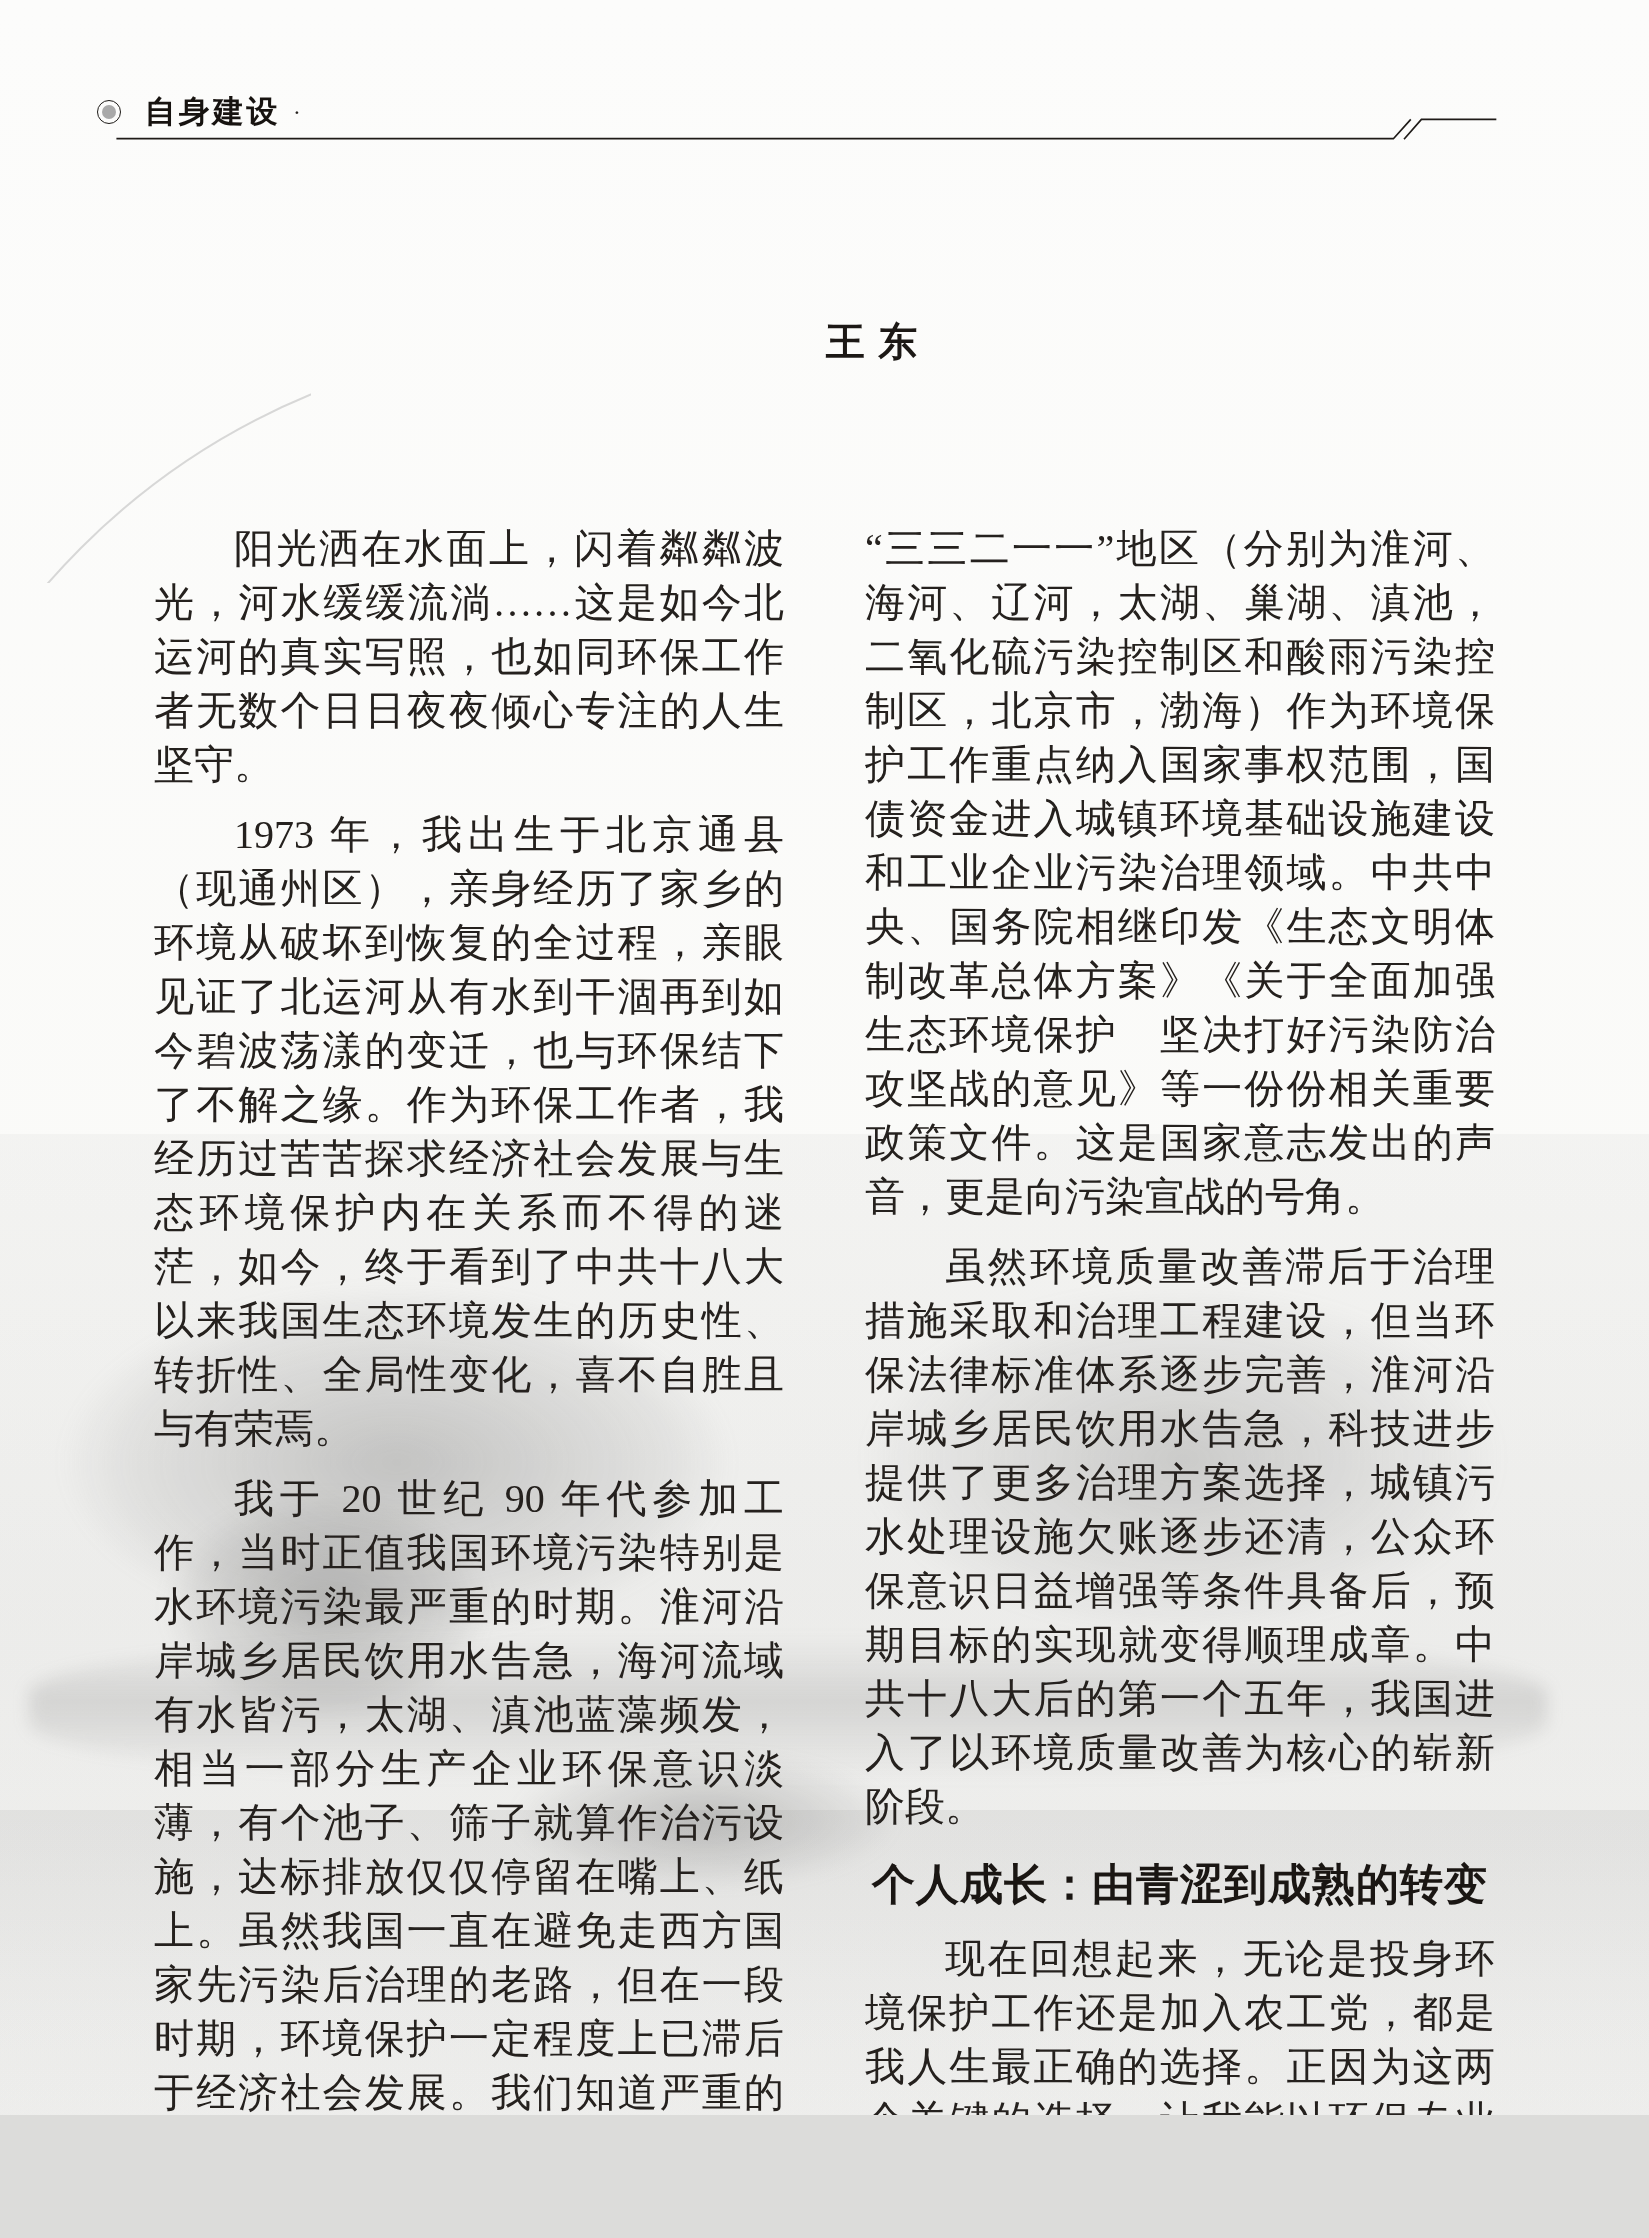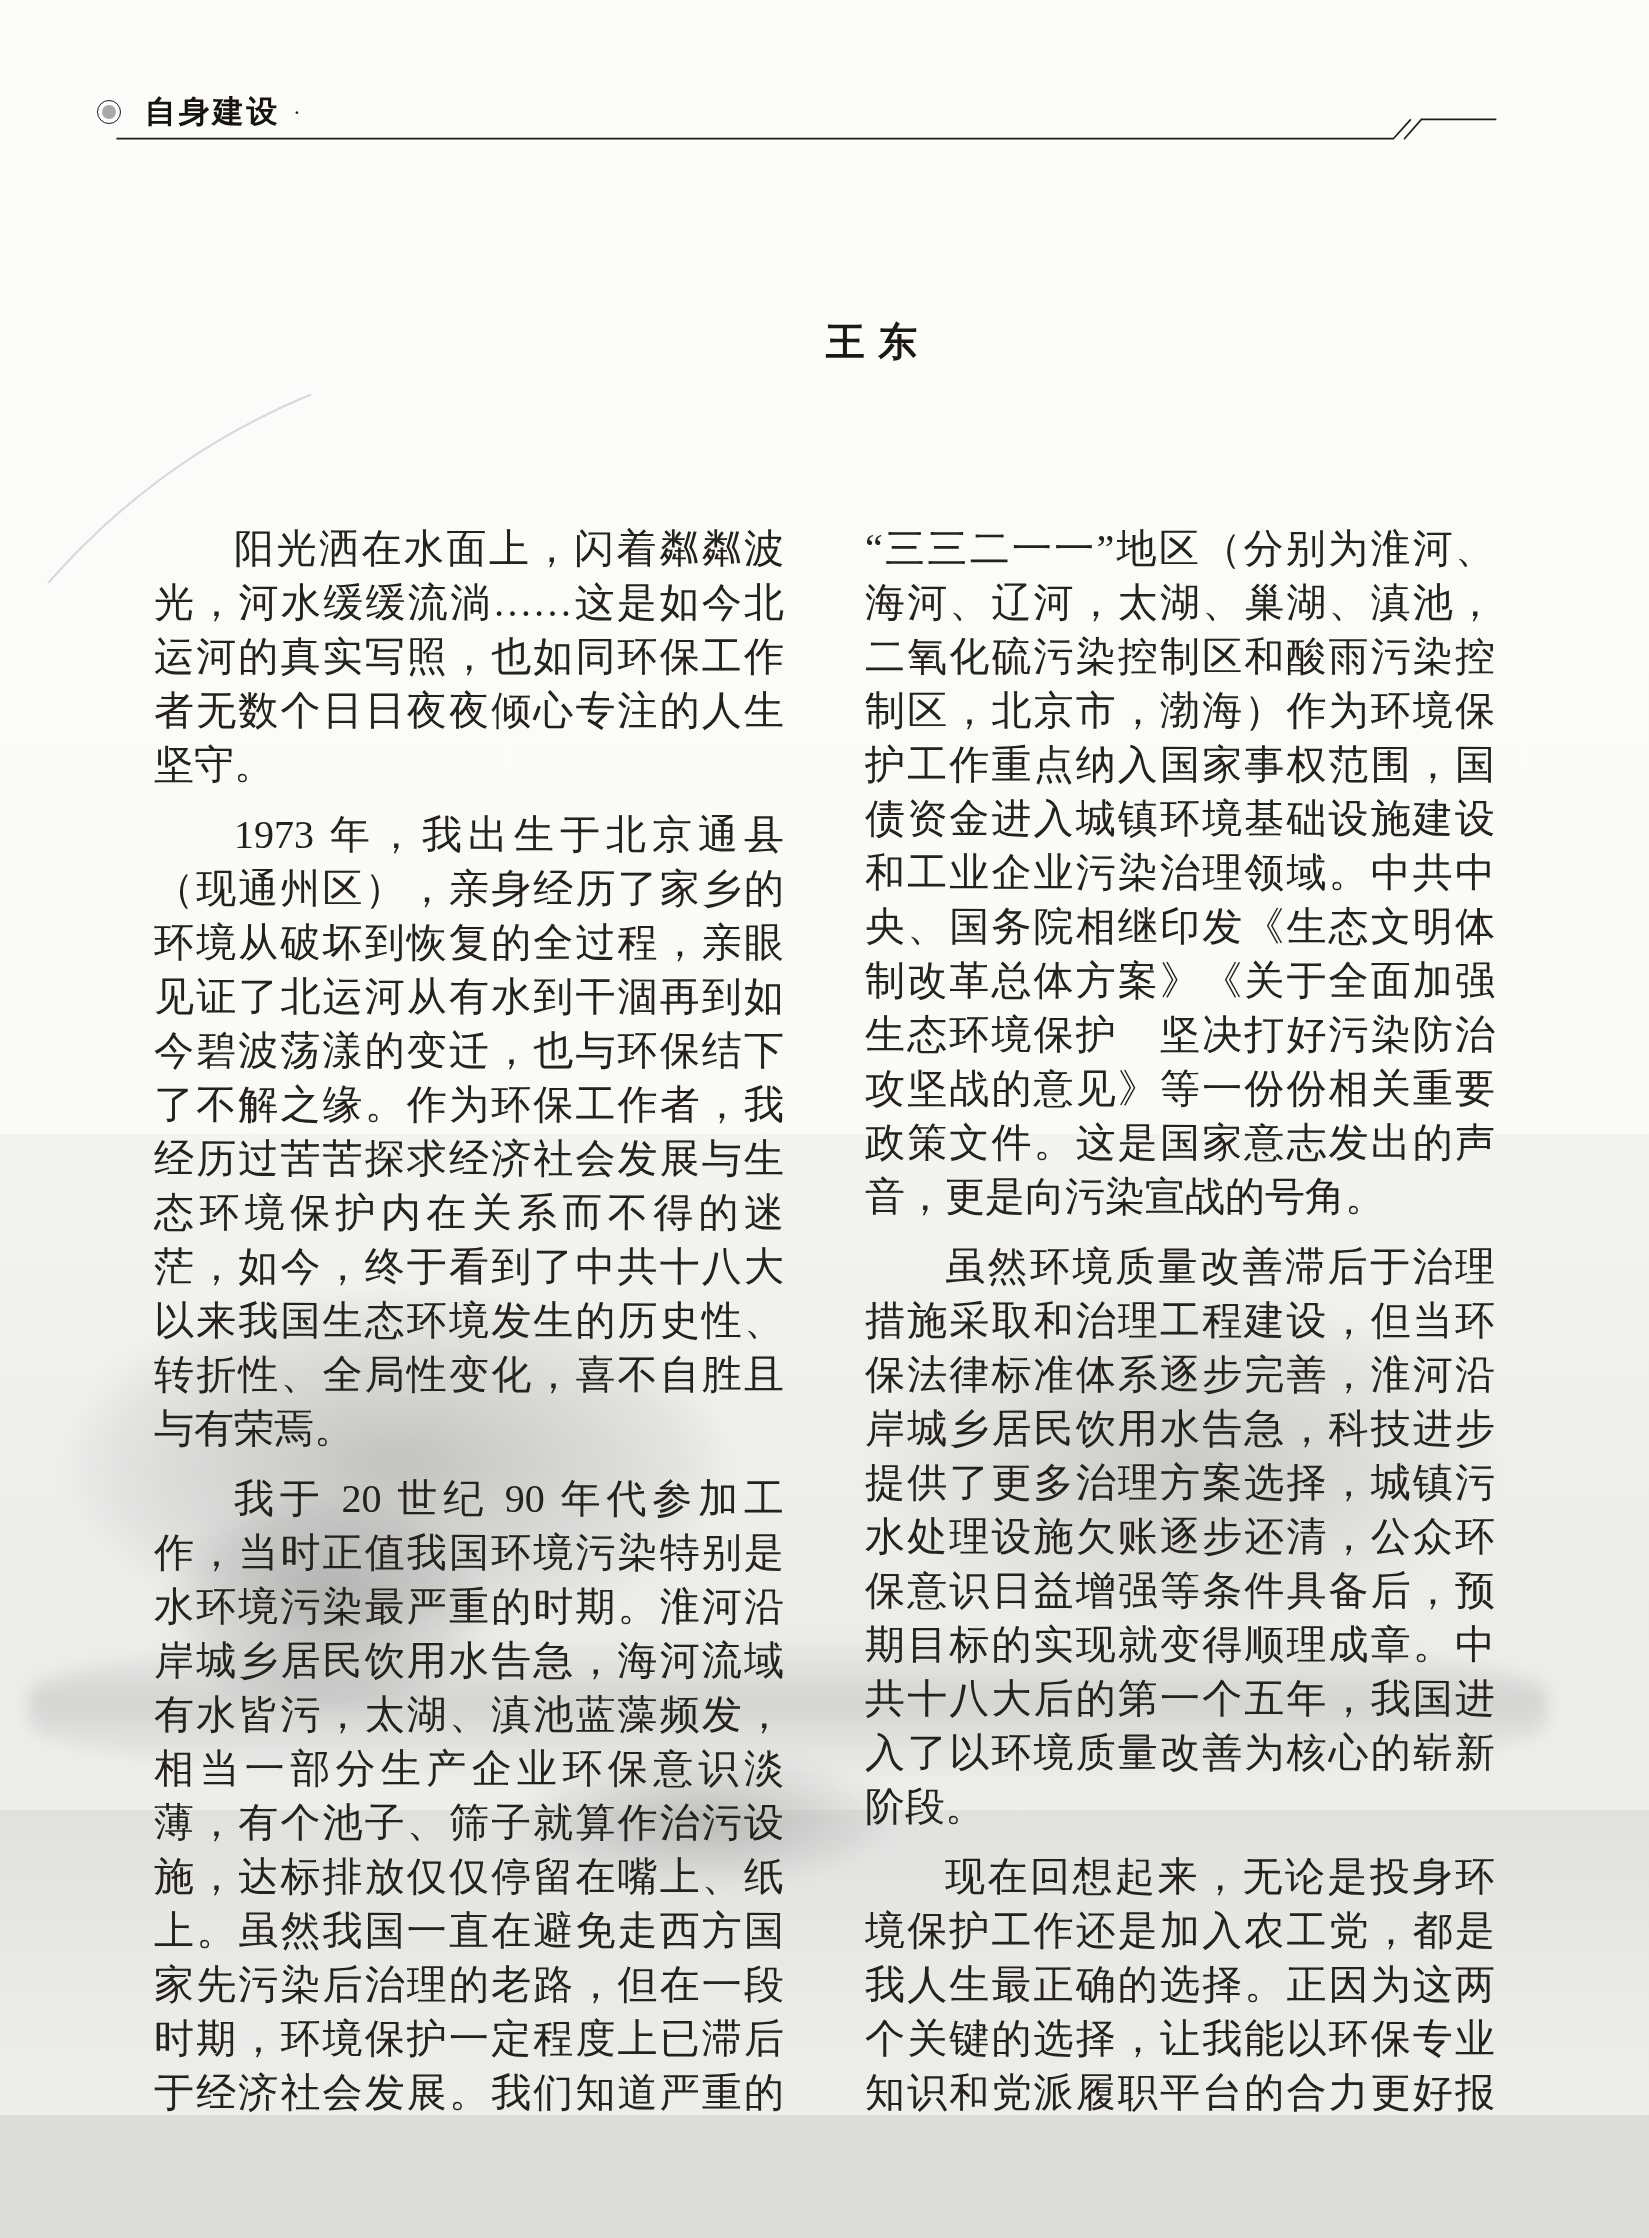--- a/index.html
+++ b/index.html
@@ -107,20 +107,21 @@
   <main class="columns">
     <section class="col">
       <p>阳光洒在水面上，闪着粼粼波光，河水缓缓流淌……这是如今北运河的真实写照，也如同环保工作者无数个日日夜夜倾心专注的人生坚守。</p>
       <p>1973 年，我出生于北京通县（现通州区），亲身经历了家乡的环境从破坏到恢复的全过程，亲眼见证了北运河从有水到干涸再到如今碧波荡漾的变迁，也与环保结下了不解之缘。作为环保工作者，我经历过苦苦探求经济社会发展与生态环境保护内在关系而不得的迷茫，如今，终于看到了中共十八大以来我国生态环境发生的历史性、转折性、全局性变化，喜不自胜且与有荣焉。</p>
       <p>我于 20 世纪 90 年代参加工作，当时正值我国环境污染特别是水环境污染最严重的时期。淮河沿岸城乡居民饮用水告急，海河流域有水皆污，太湖、滇池蓝藻频发，相当一部分生产企业环保意识淡薄，有个池子、筛子就算作治污设施，达标排放仅仅停留在嘴上、纸上。虽然我国一直在避免走西方国家先污染后治理的老路，但在一段时期，环境保护一定程度上已滞后于经济社会发展。我们知道严重的污染需要治理到什么程度，但对于如何实施治理以及具体的治理时间表，尚缺乏明确的认识。环境保护道阻且长。</p>
 
     </section>
     <section class="col">
       <p class="no-indent">“三三二一一”地区（分别为淮河、海河、辽河，太湖、巢湖、滇池，二氧化硫污染控制区和酸雨污染控制区，北京市，渤海）作为环境保护工作重点纳入国家事权范围，国债资金进入城镇环境基础设施建设和工业企业污染治理领域。中共中央、国务院相继印发《生态文明体制改革总体方案》《关于全面加强生态环境保护　坚决打好污染防治攻坚战的意见》等一份份相关重要政策文件。这是国家意志发出的声音，更是向污染宣战的号角。</p>
       <p>虽然环境质量改善滞后于治理措施采取和治理工程建设，但当环保法律标准体系逐步完善，淮河沿岸城乡居民饮用水告急，科技进步提供了更多治理方案选择，城镇污水处理设施欠账逐步还清，公众环保意识日益增强等条件具备后，预期目标的实现就变得顺理成章。中共十八大后的第一个五年，我国进入了以环境质量改善为核心的崭新阶段。</p>
+      <h2>个人成长：由青涩到成熟的转变</h2>
       <p>现在回想起来，无论是投身环境保护工作还是加入农工党，都是我人生最正确的选择。正因为这两个关键的选择，让我能以环保专业知识和党派履职平台的合力更好报效祖国、服务社会。我是环保人，也是农工党人。</p>
 
     </section>
   </main>
 
 
 </div>
 
 
 </body></html>

